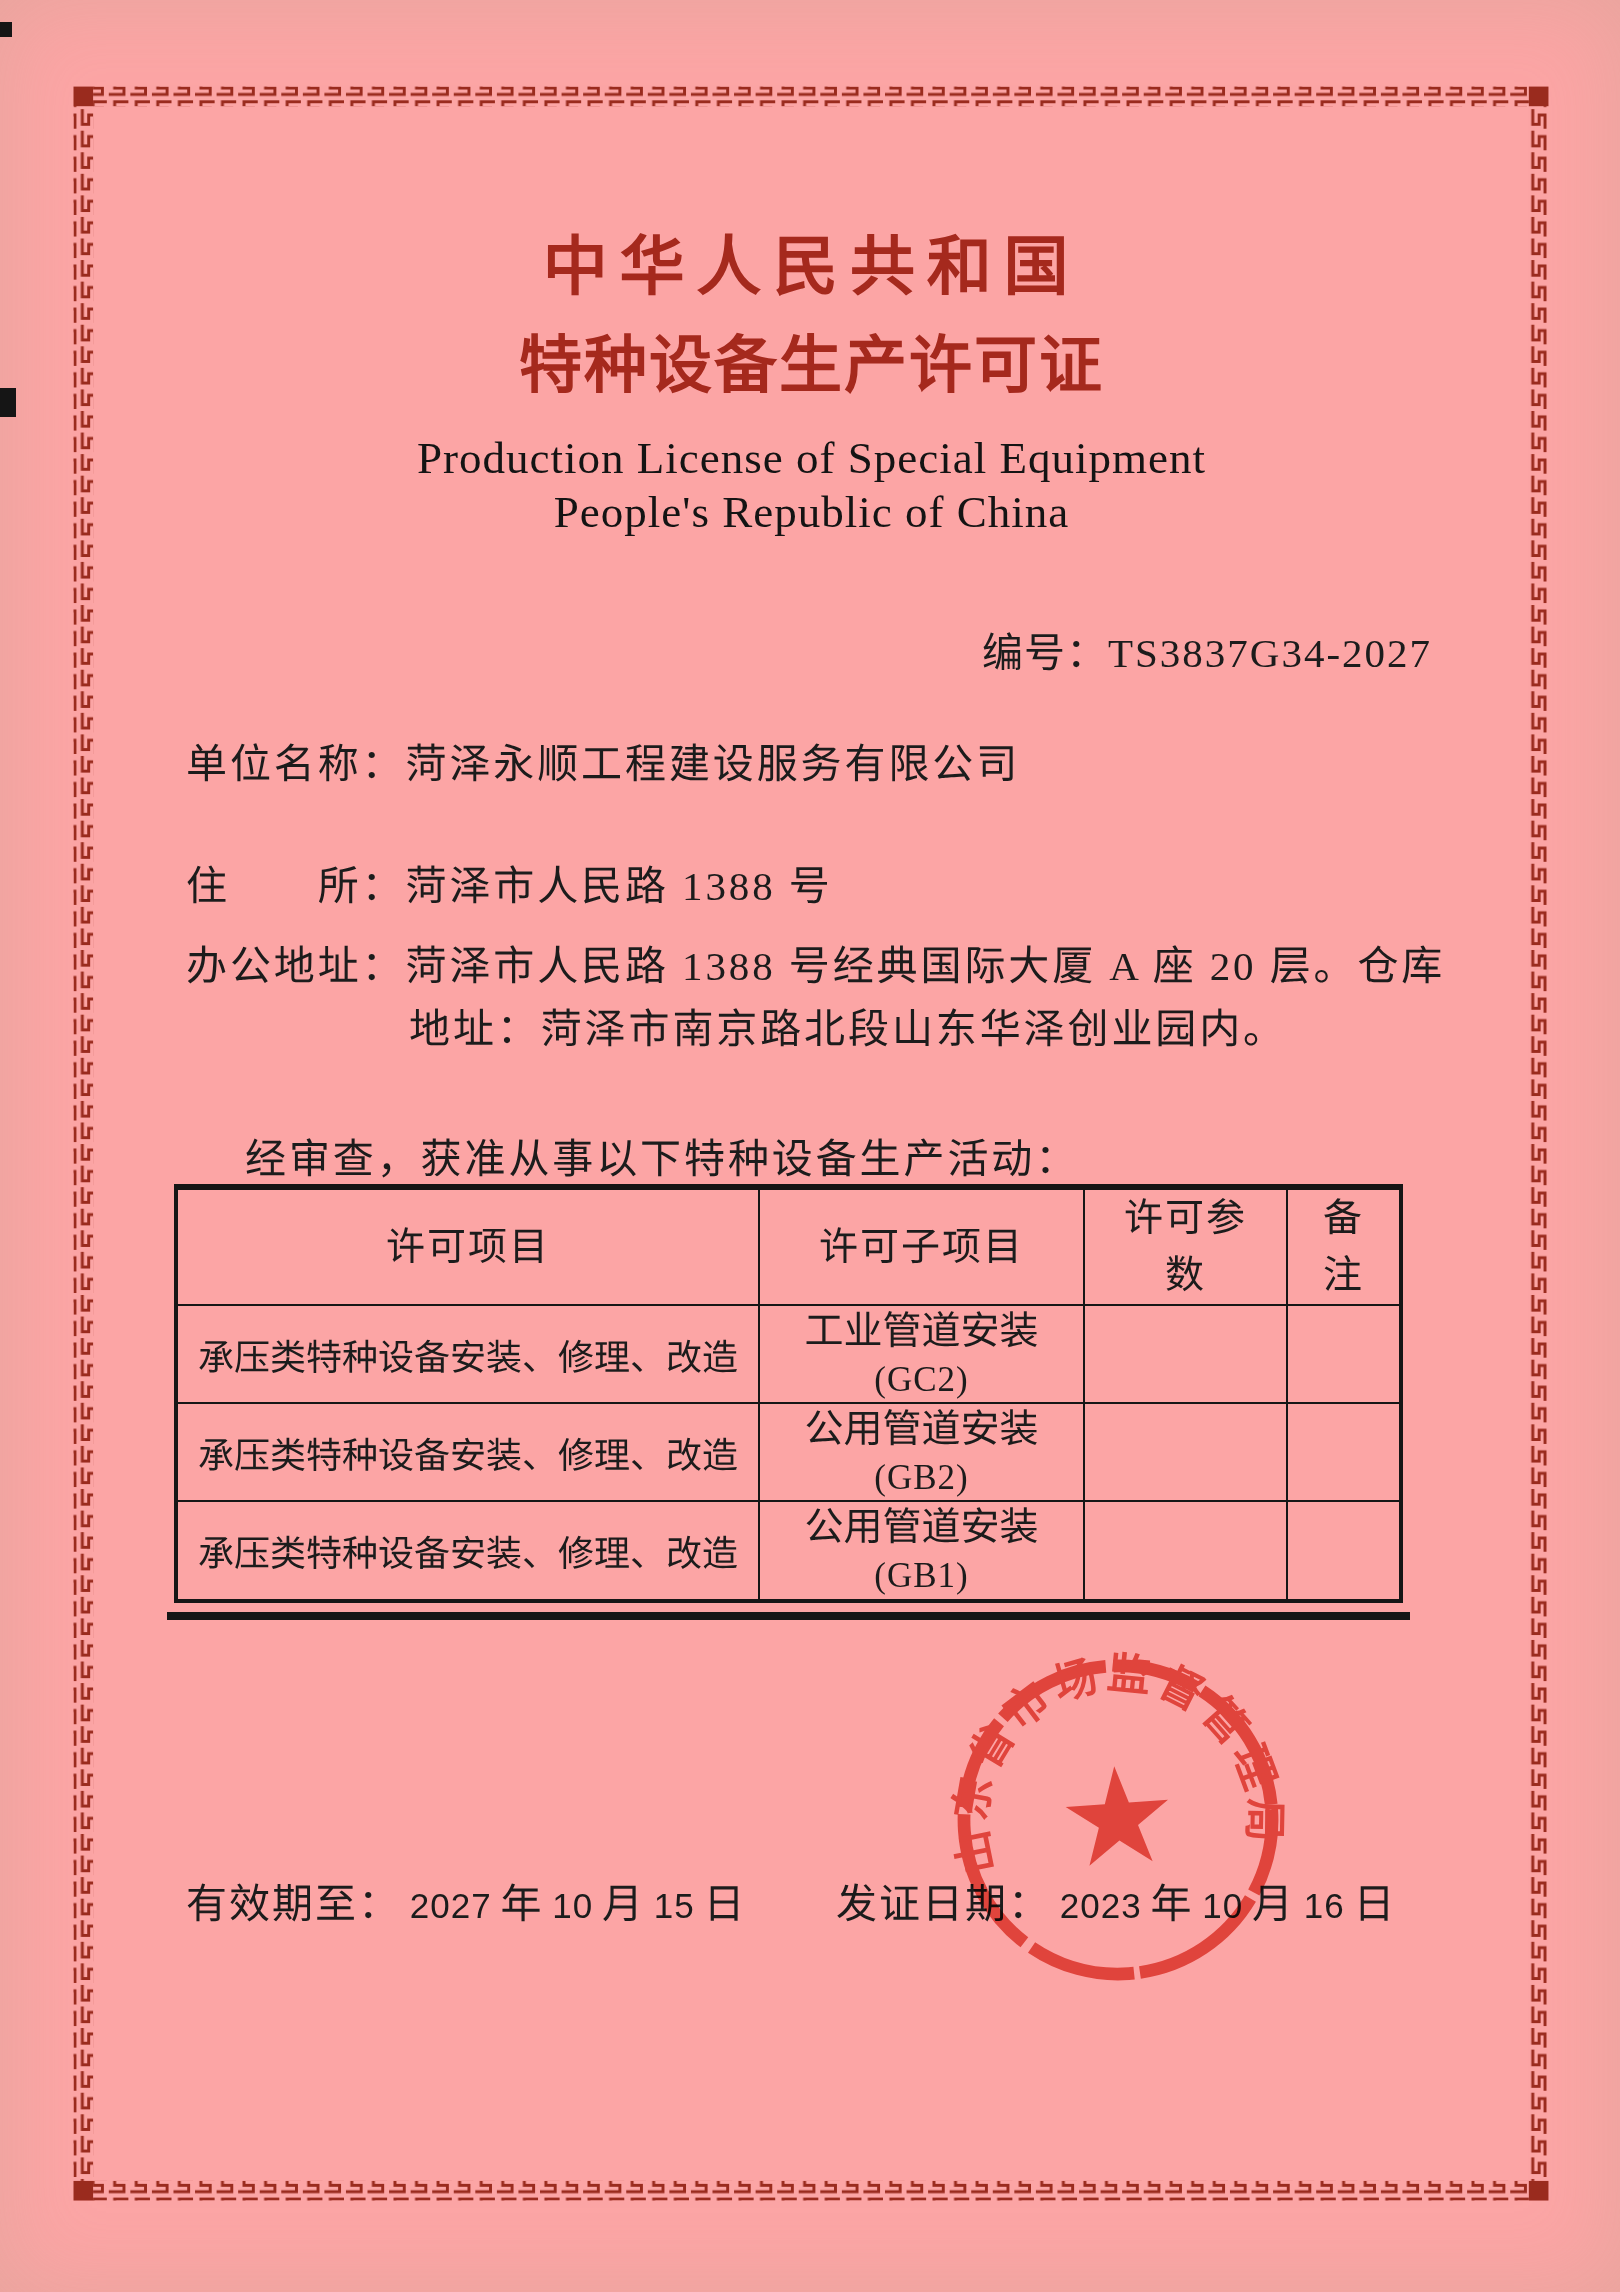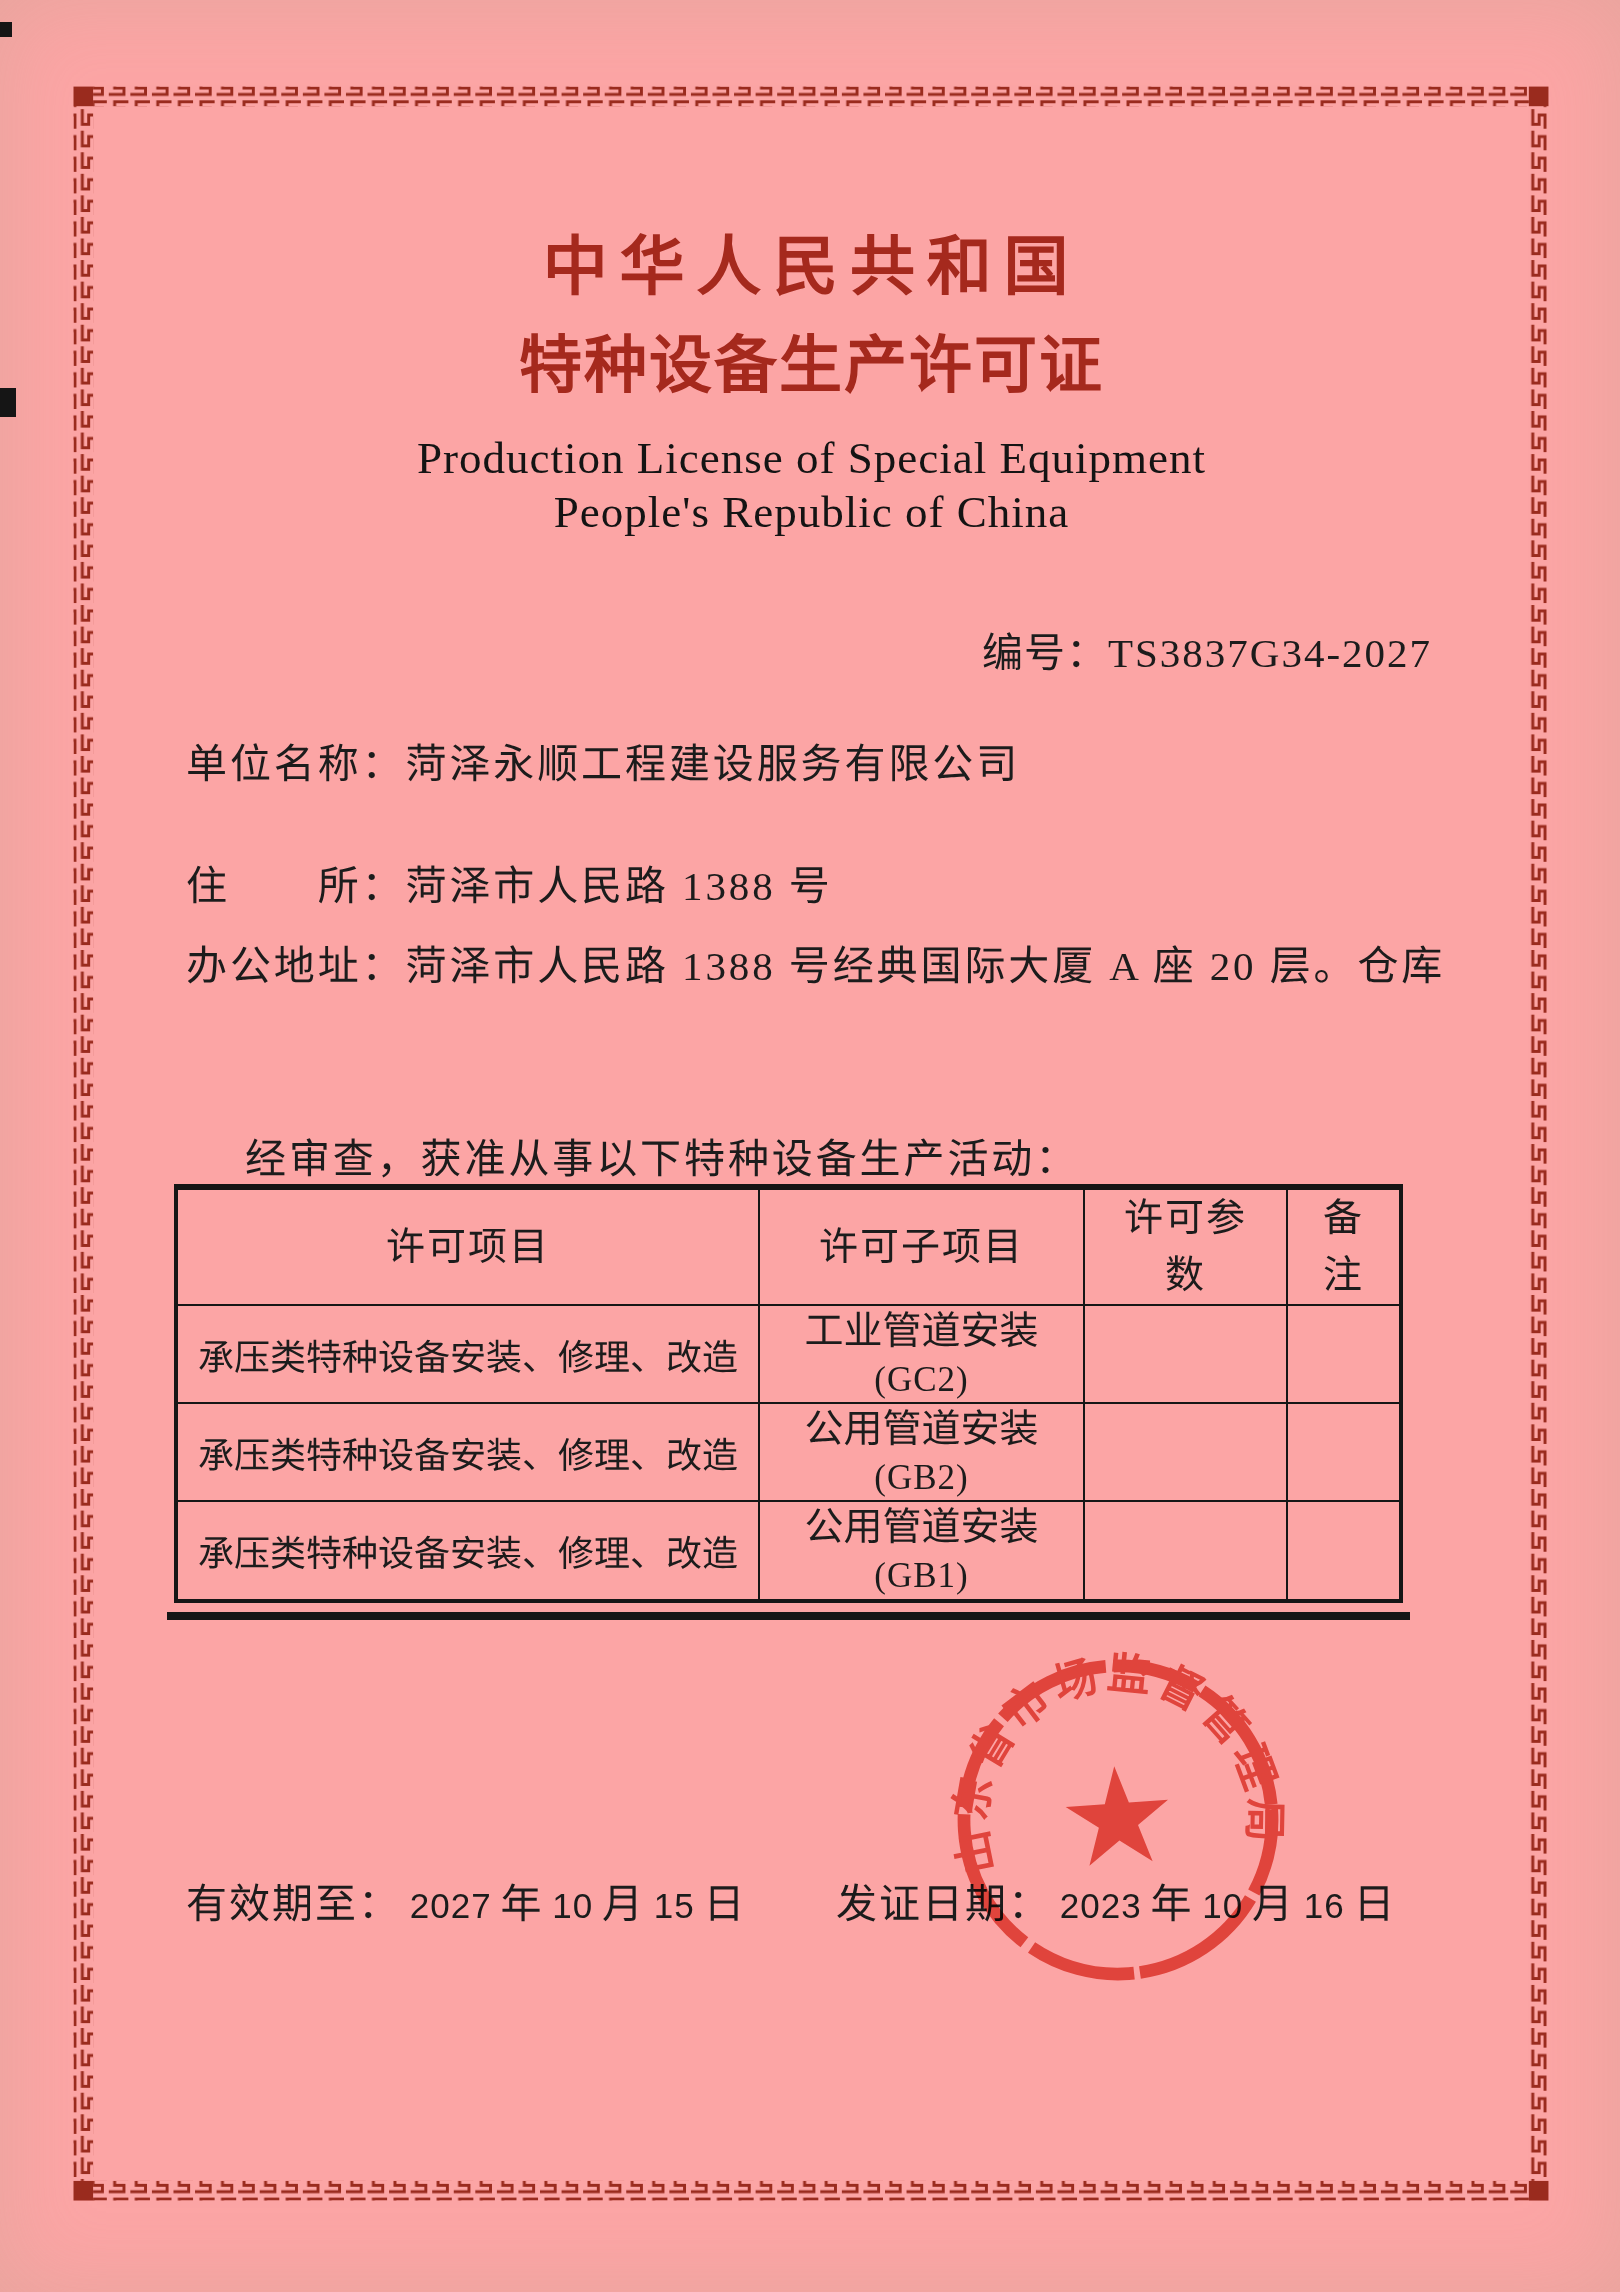--- a/index.html
+++ b/index.html
@@ -99,20 +99,21 @@
   <div class="field f-company">
     <span>单位名称：</span><span>菏泽永顺工程建设服务有限公司</span>
   </div>
   <div class="field f-residence">
     <span>住　　所：</span><span>菏泽市人民路 1388 号</span>
   </div>
   <div class="field f-office">
     <div>
       <span>办公地址：</span><span>菏泽市人民路 1388 号经典国际大厦 A 座 20 层。仓库</span>
     </div>
+    <div class="office-l2">地址：菏泽市南京路北段山东华泽创业园内。</div>
   </div>
 
   <div class="approval">经审查，获准从事以下特种设备生产活动：</div>
 
   <table class="lic-table">
     <colgroup>
       <col style="width:583px">
         <col style="width:325px">
         <col style="width:203px">
         <col style="width:114px">

